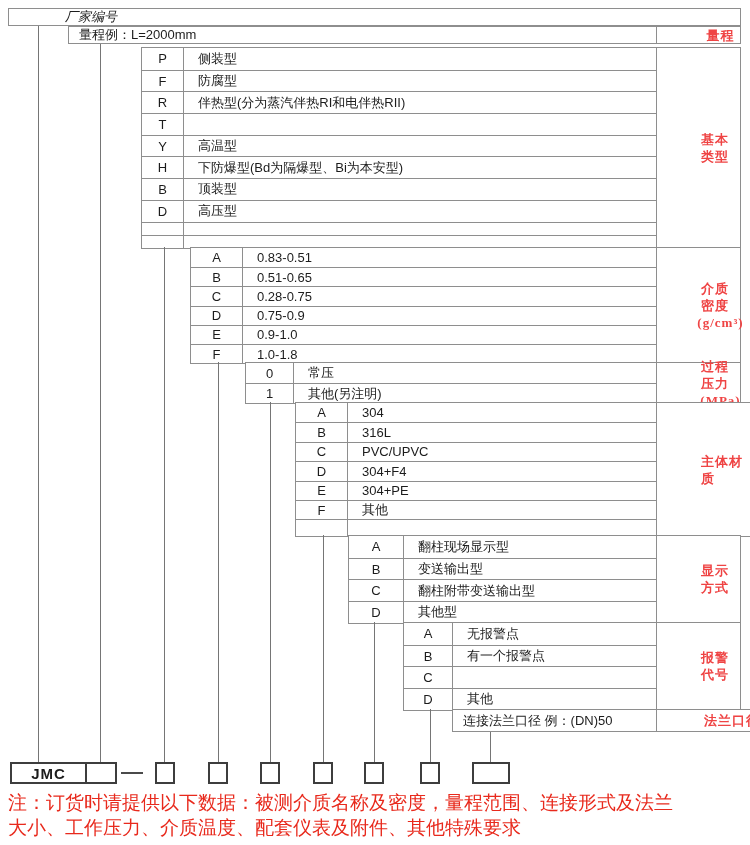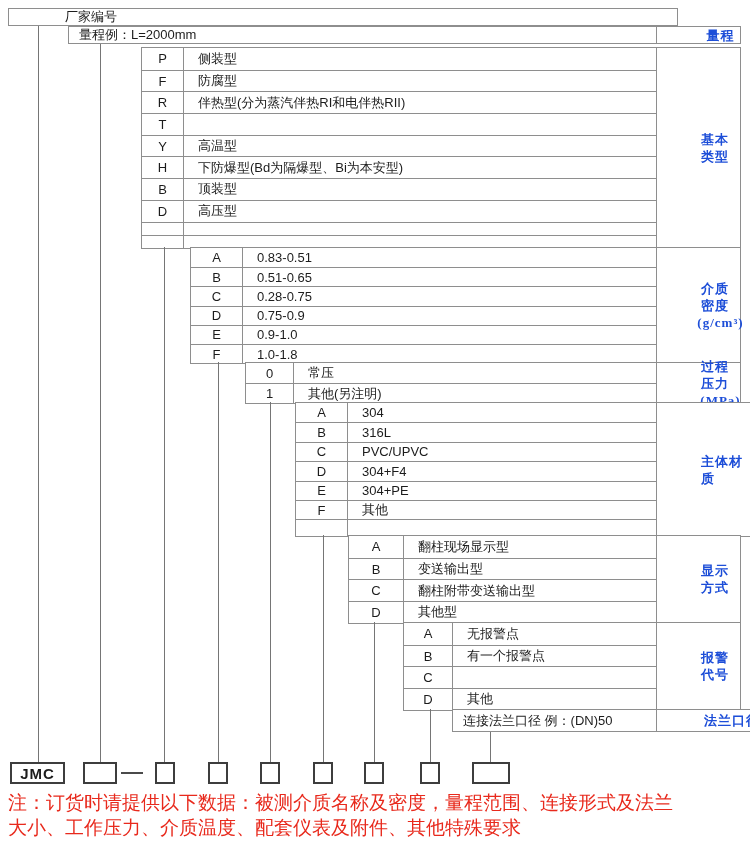--- a/index.html
+++ b/index.html
@@ -10,34 +10,34 @@
   .block { position:absolute; box-sizing:border-box; border:1px solid #8e8e8e; background:#fff; }
   .row { display:flex; box-sizing:border-box; border-top:1px solid #8e8e8e; }
   .row.first { border-top:none; }
   .row .code { box-sizing:border-box; border-right:1px solid #8e8e8e; display:flex;
                align-items:center; justify-content:center; font-size:13px; }
   .row .desc { flex:1; display:flex; align-items:center; padding-left:14px; font-size:13px;
                white-space:nowrap; overflow:hidden; }
   .label-cell { position:absolute; box-sizing:border-box; border:1px solid #8e8e8e; background:#fff;
                 display:flex; flex-direction:column; align-items:center; justify-content:center;
                 font-family:"Liberation Serif","DejaVu Serif",serif; font-weight:bold;
-                font-size:13px; letter-spacing:1px; line-height:17px; color:#1d4ed8;padding-left:44px; }
+                font-size:13px; letter-spacing:1px; line-height:17px; color:#ef4444;padding-left:44px; }
   .vline { position:absolute; width:1px; background:#757575; }
   .model-box { position:absolute; box-sizing:border-box; border:2px solid #3d3d3d; background:#fff; }
   .jmc { display:flex; align-items:center; justify-content:center;
          font-size:15px; font-weight:bold; letter-spacing:1px; }
   .dash { position:absolute; height:2px; background:#4a4a4a; }
   .note { position:absolute; font-size:19px; font-weight:normal; line-height:25px; white-space:nowrap; }
 </style>
 </head>
 <body>
 
 <div class="sheet">
 
-  <div class="cellbox" style="left:8px; top:8px; width:670px; height:18px; padding-left:56px;">
+  <div class="cellbox" style="left:8px; top:8px; width:733px; height:18px; padding-left:56px;font-style:italic;">
     <span>厂家编号</span>
   </div>
 
   <div class="cellbox" style="left:68px; top:26px; width:589px; height:18px; padding-left:10px;">
     <span>量程例：L=2000mm</span>
   </div>
   <div class="label-cell" style="left:656px; top:26px; width:85px; height:18px;">量程</div>
 
   <div id="generated">
       <div class="block" style="left: 141px; top: 47px; width: 516px;">
@@ -219,21 +219,21 @@
       <div class="model-box" style="left: 364px; top: 762px; width: 20px; height: 22px;"></div>
       <div class="model-box" style="left: 420px; top: 762px; width: 20px; height: 22px;"></div>
       <div class="model-box" style="left: 472px; top: 762px; width: 38px; height: 22px;"></div>
     </div>
 
   <div class="cellbox" style="left:452px; top:709px; width:205px; height:23px; padding-left:10px;">
     <span>连接法兰口径 例：(DN)50</span>
   </div>
   <div class="label-cell" style="left:656px; top:709px; width:108px; height:23px;">法兰口径</div>
 
-  <div class="model-box jmc" style="left:10px; top:762px; width:55px; height:22px;">JMC</div>
+  <div class="model-box jmc" style="left:10px; top:762px; width:77px; height:22px;">JMC</div>
   <div class="dash" style="left:121px; top:772px; width:22px;"></div>
 
   <div class="note" style="left:8px; top:790px; color:#e8291c;">
     <div>注：订货时请提供以下数据：被测介质名称及密度，量程范围、连接形式及法兰</div>
     <div>大小、工作压力、介质温度、配套仪表及附件、其他特殊要求</div>
   </div>
 
 </div>
 
 </body></html>

